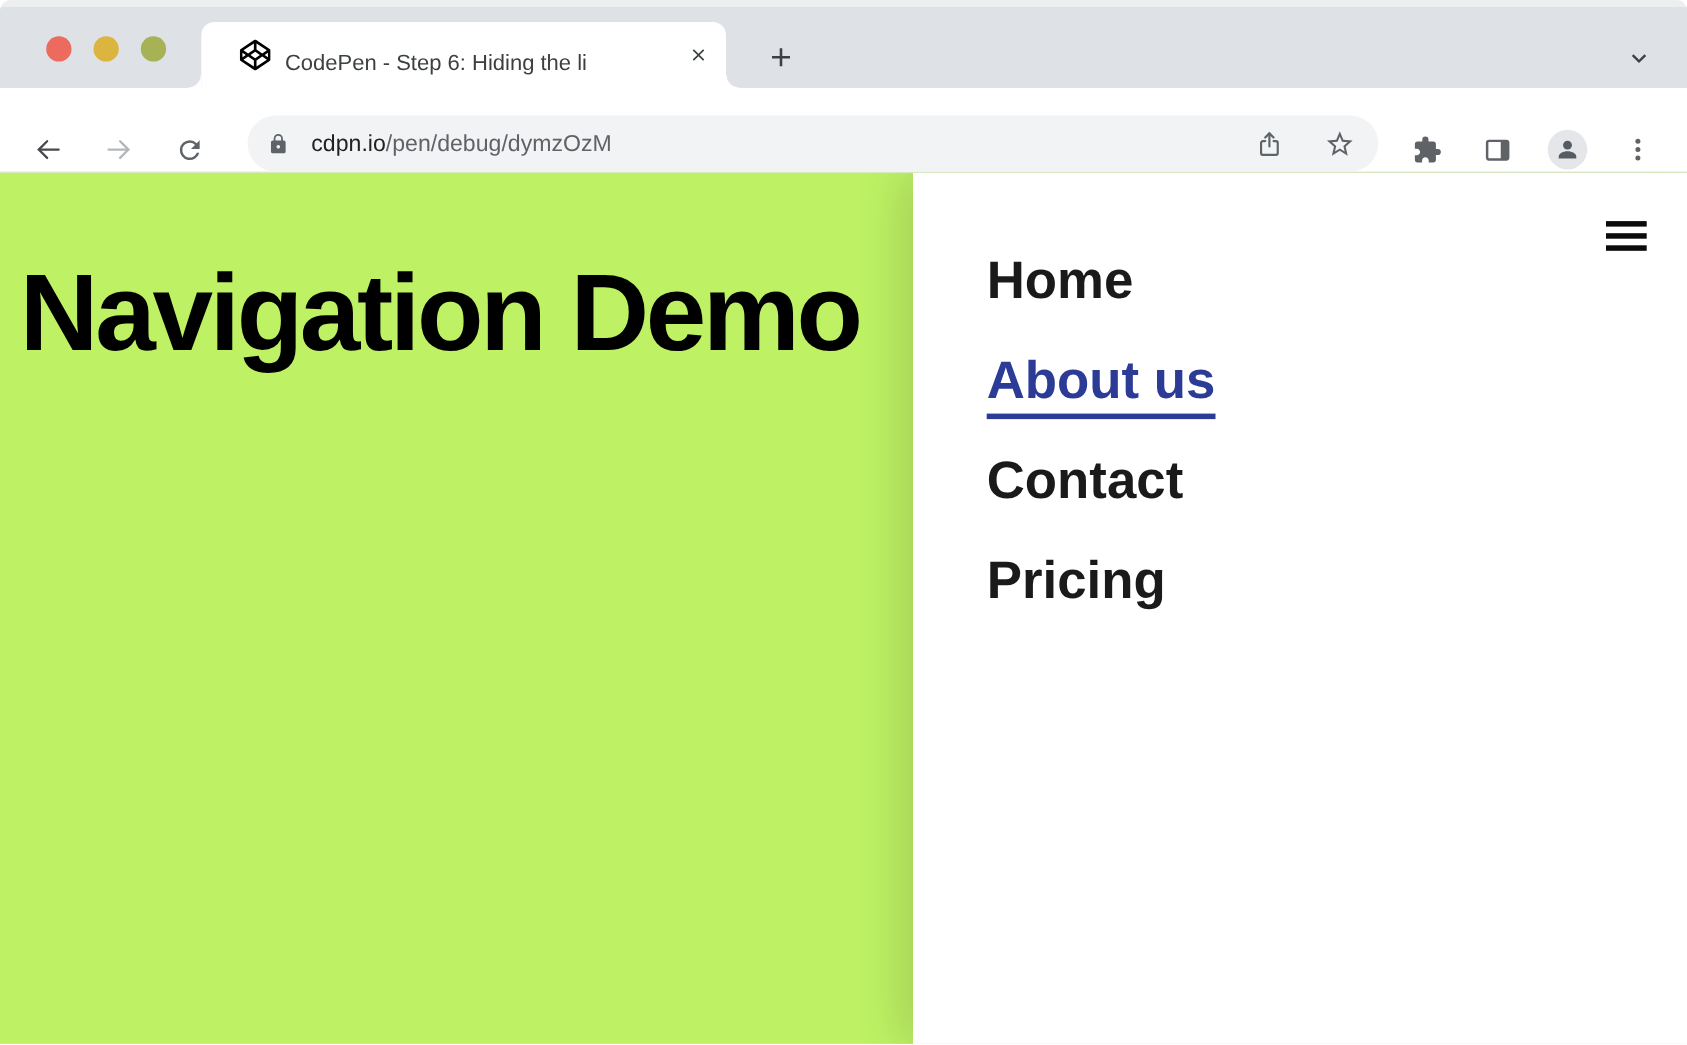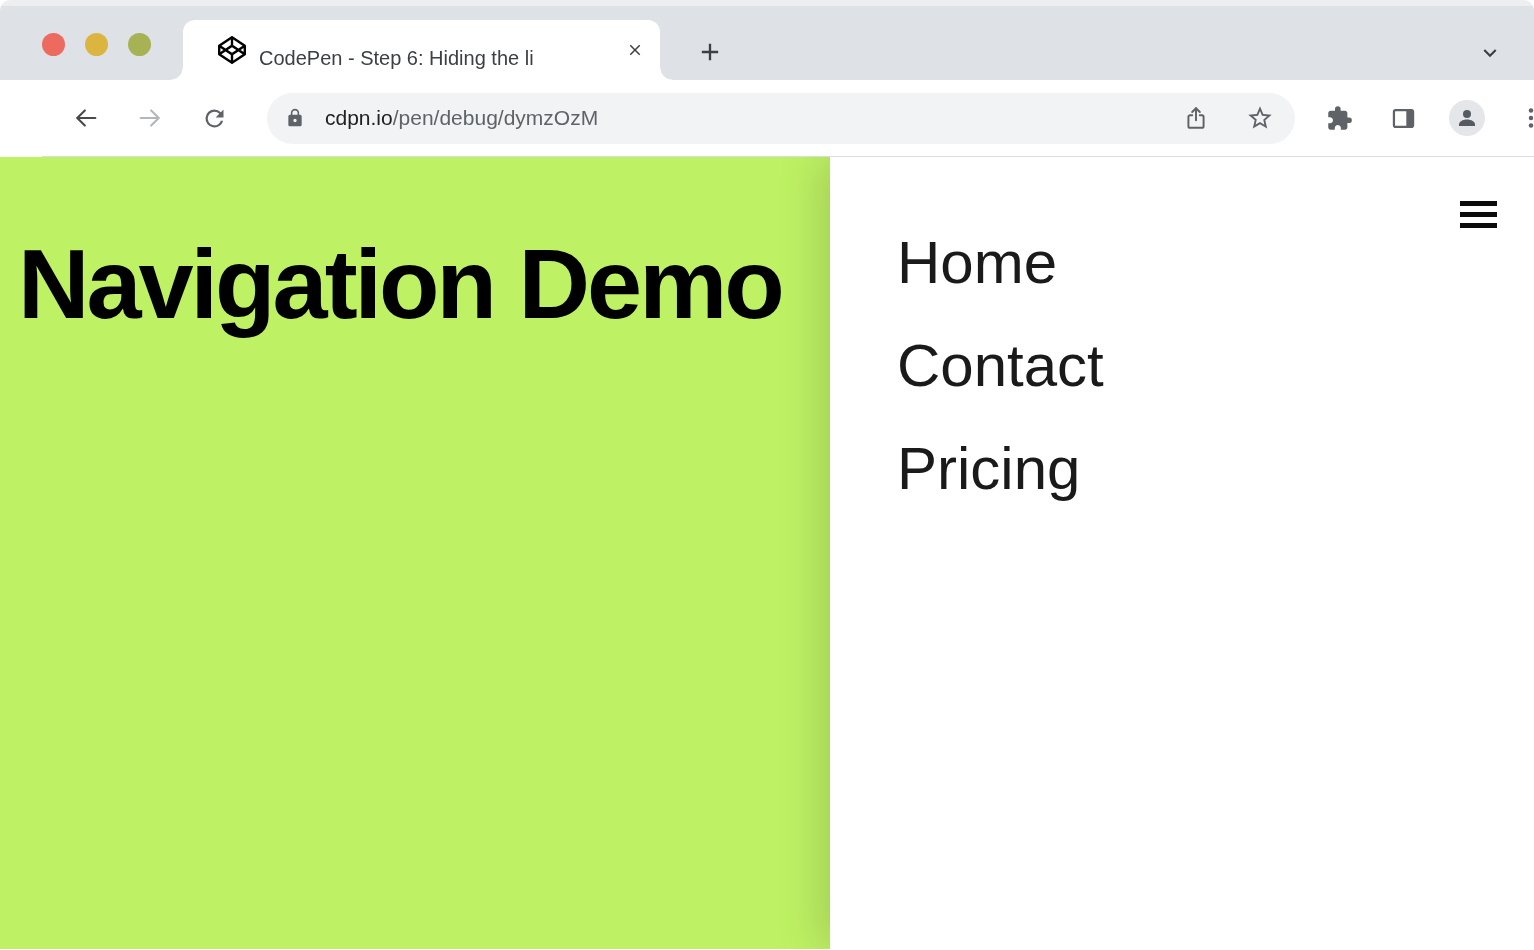--- a/index.html
+++ b/index.html
@@ -34,40 +34,40 @@
   .tab-favicon{width:28px;height:28px;flex:none;}
   .tab-title{margin-left:13px;font-size:20px;color:#3C4043;white-space:nowrap;overflow:hidden;flex:1;
     -webkit-mask-image:linear-gradient(to right,#000 82%,transparent 97%);
     mask-image:linear-gradient(to right,#000 82%,transparent 97%);margin-top:16px;}
   .tab-close{flex:none;width:22px;height:22px;display:flex;align-items:center;justify-content:center;border:none;background:transparent;cursor:pointer;margin-left:4px;}
 
   .newtab-btn{position:absolute;left:686px;top:28px;width:48px;height:48px;border:none;background:transparent;display:flex;align-items:center;justify-content:center;cursor:pointer;}
   .tabsearch-btn{position:absolute;right:28px;top:37px;width:32px;height:32px;border:none;background:transparent;display:flex;align-items:center;justify-content:center;cursor:pointer;}
 
   
-  .toolbar{height:77px;background:#fff;border-bottom:1px solid var(--toolbar-border);display:flex;align-items:center;padding:0 25px 0 24px;gap:24px;margin-left:42px;}
+  .toolbar{height:77px;background:#fff;border-bottom:1px solid var(--toolbar-border);display:flex;align-items:flex-end;padding:0 25px 0 24px;gap:24px;}
   .nav-btn{width:40px;height:40px;border:none;background:transparent;display:flex;align-items:center;justify-content:center;cursor:pointer;flex:none;}
   .omnibox{flex:none;width:1028px;height:51px;margin-left:9px;background:var(--omnibox-bg);border-radius:26px;display:flex;align-items:center;padding:0 15px 0 18px;}
   .omnibox .lock{flex:none;margin-right:20px;display:flex;}
   .url-text{font-size:21px;white-space:nowrap;overflow:hidden;}
   .url-domain{color:var(--url-primary);}
   .url-path{color:var(--url-secondary);}
   .omni-actions{margin-left:auto;display:flex;gap:24px;}
   .omni-btn{width:40px;height:40px;border:none;background:transparent;display:flex;align-items:center;justify-content:center;cursor:pointer;}
   .avatar-btn{padding:0;}
   .avatar-circle{width:36px;height:36px;border-radius:50%;background:#E4E6E9;display:flex;align-items:center;justify-content:center;}
 
   
   .page{position:relative;height:792px;background:#bef264;overflow:hidden;}
   .page-heading{position:absolute;left:18px;top:77px;font-size:99px;font-weight:700;letter-spacing:-3px;color:#000;white-space:nowrap;line-height:1;}
   .panel{position:absolute;top:0;right:0;bottom:0;width:704px;background:#fff;box-shadow:-12px 0 40px rgba(0,0,0,0.14);}
   .menu-btn{position:absolute;top:44px;right:37px;width:37px;height:27px;border:none;background:transparent;padding:0;cursor:pointer;display:flex;flex-direction:column;justify-content:space-between;}
   .menu-btn span{display:block;width:37px;height:5px;background:#0b0b0b;}
   .panel-nav ul{list-style:none;padding:75px 0 0 67px;margin:0;}
-  .panel-nav li{margin-bottom:42px;font-size:60px;line-height:1.02;}
+  .panel-nav li{margin-bottom:42px;font-size:48px;line-height:1.02;font-weight:bold;}
   .panel-nav a{color:var(--text-dark);text-decoration:none;}
   .panel-nav a.active{color:var(--accent-link);border-bottom:5px solid var(--accent-link);padding-bottom:3px;}
 </style>
 </head>
 <body>
 
 <div class="window">
 
   <div class="tabstrip">
     <div class="traffic-lights">
@@ -176,20 +176,21 @@
 
     <aside class="panel">
       <button class="menu-btn">
         <span></span>
         <span></span>
         <span></span>
       </button>
       <nav class="panel-nav">
         <ul>
           <li><a href="#">Home</a></li>
+          <li><a href="#" class="active">About us</a></li>
           <li><a href="#">Contact</a></li>
           <li><a href="#">Pricing</a></li>
         </ul>
       </nav>
     </aside>
   </div>
 
 </div>
 
 </body></html>

